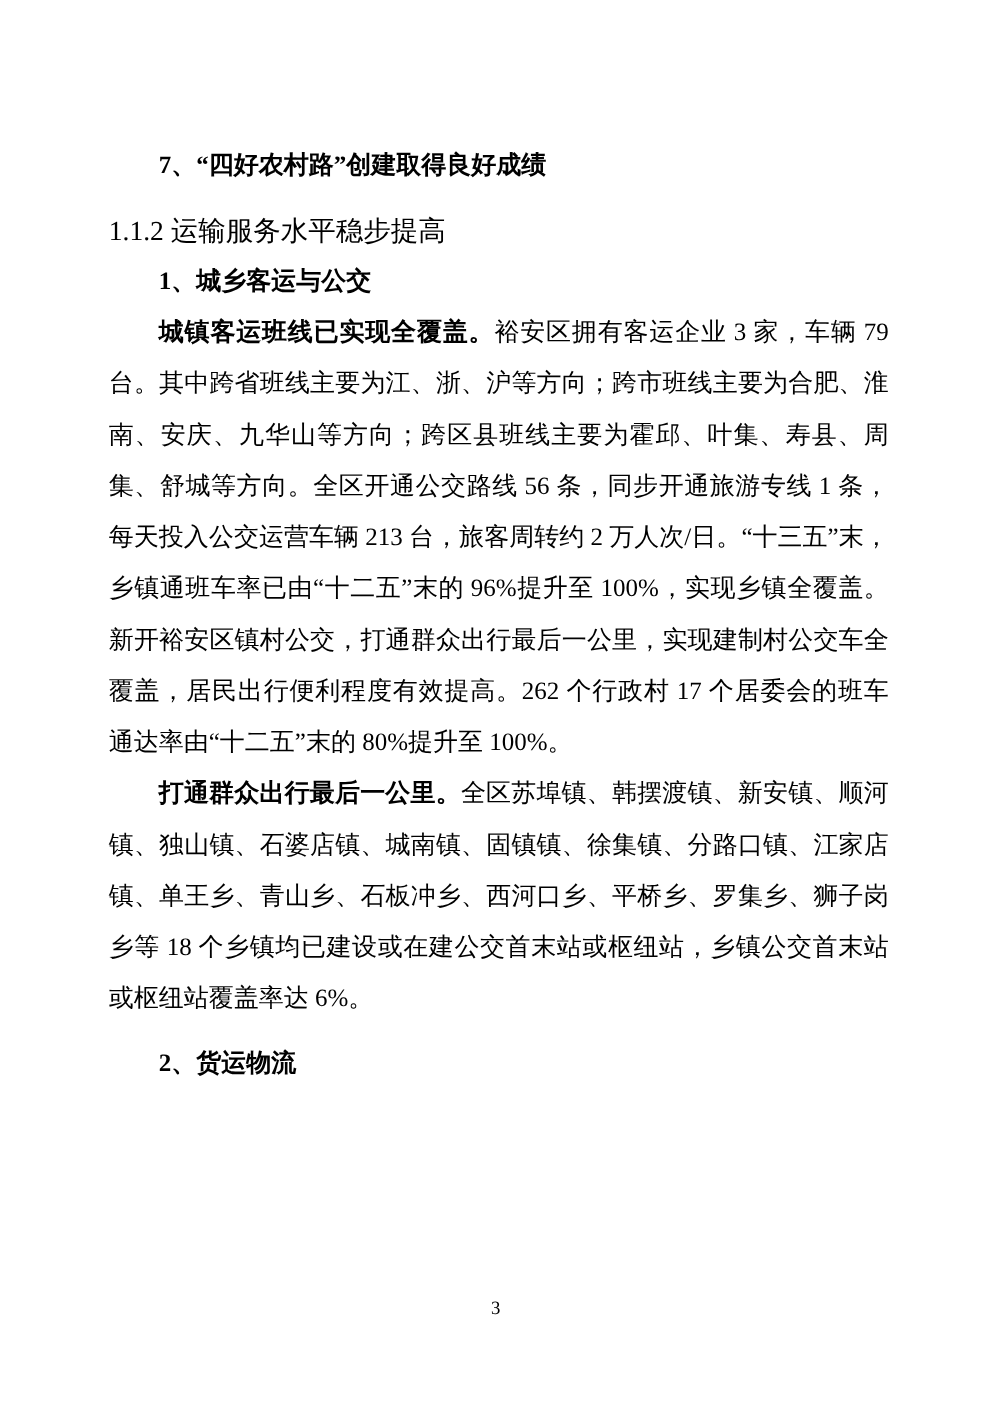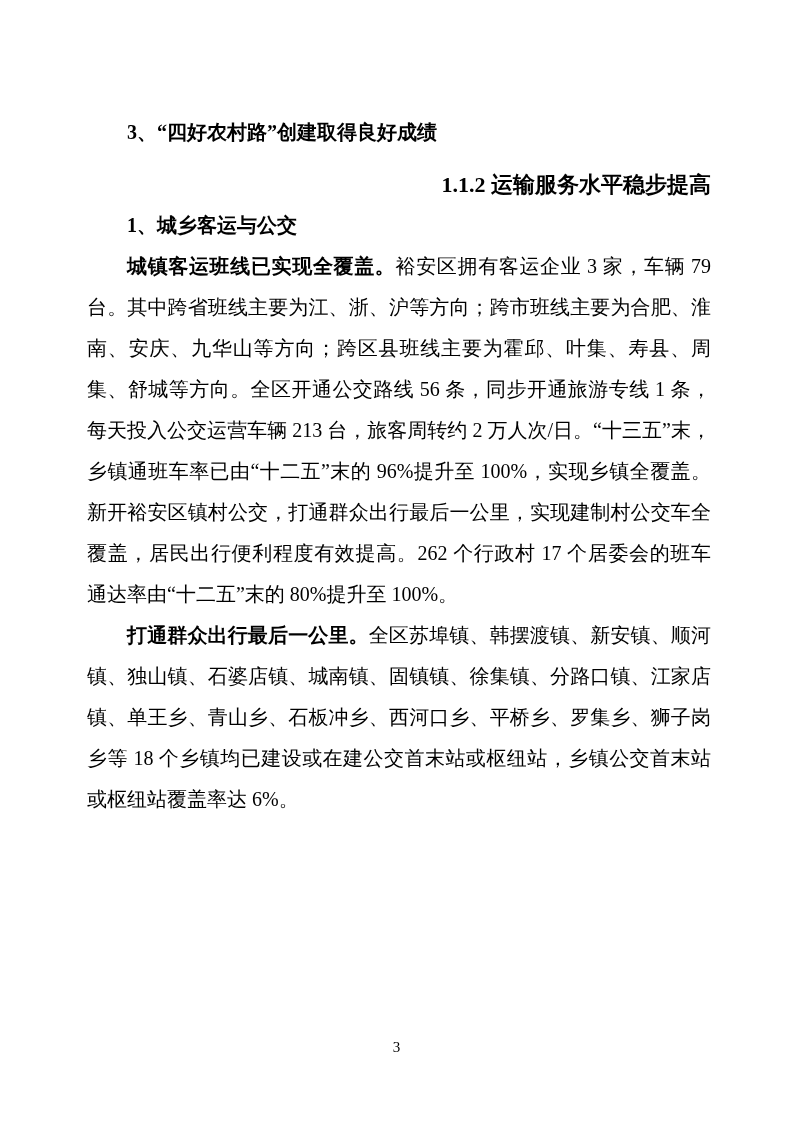--- a/index.html
+++ b/index.html
@@ -23,24 +23,24 @@
     line-height: 41px;
     text-align: justify;
   }
   .h-sub {
     font-weight: bold;
     font-size: 20px;
     text-indent: 2em;
     text-align: left;
   }
   .h-num {
-    font-weight: bold;
+    font-weight: normal;
     font-size: 22px;
     margin-top: 11px;
-    text-align: right;
+    text-align: left;
   }
   .h-sub.spaced { margin-top: 11px; }
   p.body-para {
     text-indent: 2em;
     text-align: justify;
   }
   p.body-para .lead {
     font-weight: bold;
   }
   .page-number {
@@ -51,27 +51,28 @@
     text-align: center;
     font-size: 15px;
     line-height: 22px;
   }
 </style>
 </head>
 <body>
 
 <div class="content">
 
-  <h3 class="h-sub">3、“四好农村路”创建取得良好成绩</h3>
+  <h3 class="h-sub">7、“四好农村路”创建取得良好成绩</h3>
 
 
   <h2 class="h-num">1.1.2 运输服务水平稳步提高</h2>
 
   <h3 class="h-sub">1、城乡客运与公交</h3>
 
   <p class="body-para"><span class="lead">城镇客运班线已实现全覆盖。</span><span>裕安区拥有客运企业 3 家，车辆 79 台。其中跨省班线主要为江、浙、沪等方向；跨市班线主要为合肥、淮南、安庆、九华山等方向；跨区县班线主要为霍邱、叶集、寿县、周集、舒城等方向。全区开通公交路线 56 条，同步开通旅游专线 1 条，每天投入公交运营车辆 213 台，旅客周转约 2 万人次/日。“十三五”末，乡镇通班车率已由“十二五”末的 96%提升至 100%，实现乡镇全覆盖。新开裕安区镇村公交，打通群众出行最后一公里，实现建制村公交车全覆盖，居民出行便利程度有效提高。262 个行政村 17 个居委会的班车通达率由“十二五”末的 80%提升至 100%。</span></p>
 
   <p class="body-para"><span class="lead">打通群众出行最后一公里。</span><span>全区苏埠镇、韩摆渡镇、新安镇、顺河镇、独山镇、石婆店镇、城南镇、固镇镇、徐集镇、分路口镇、江家店镇、单王乡、青山乡、石板冲乡、西河口乡、平桥乡、罗集乡、狮子岗乡等 18 个乡镇均已建设或在建公交首末站或枢纽站，乡镇公交首末站或枢纽站覆盖率达 6%。</span></p>
 
+  <h3 class="h-sub spaced">2、货运物流</h3>
 
 </div>
 
 <div class="page-number">3</div>
 
 </body></html>

